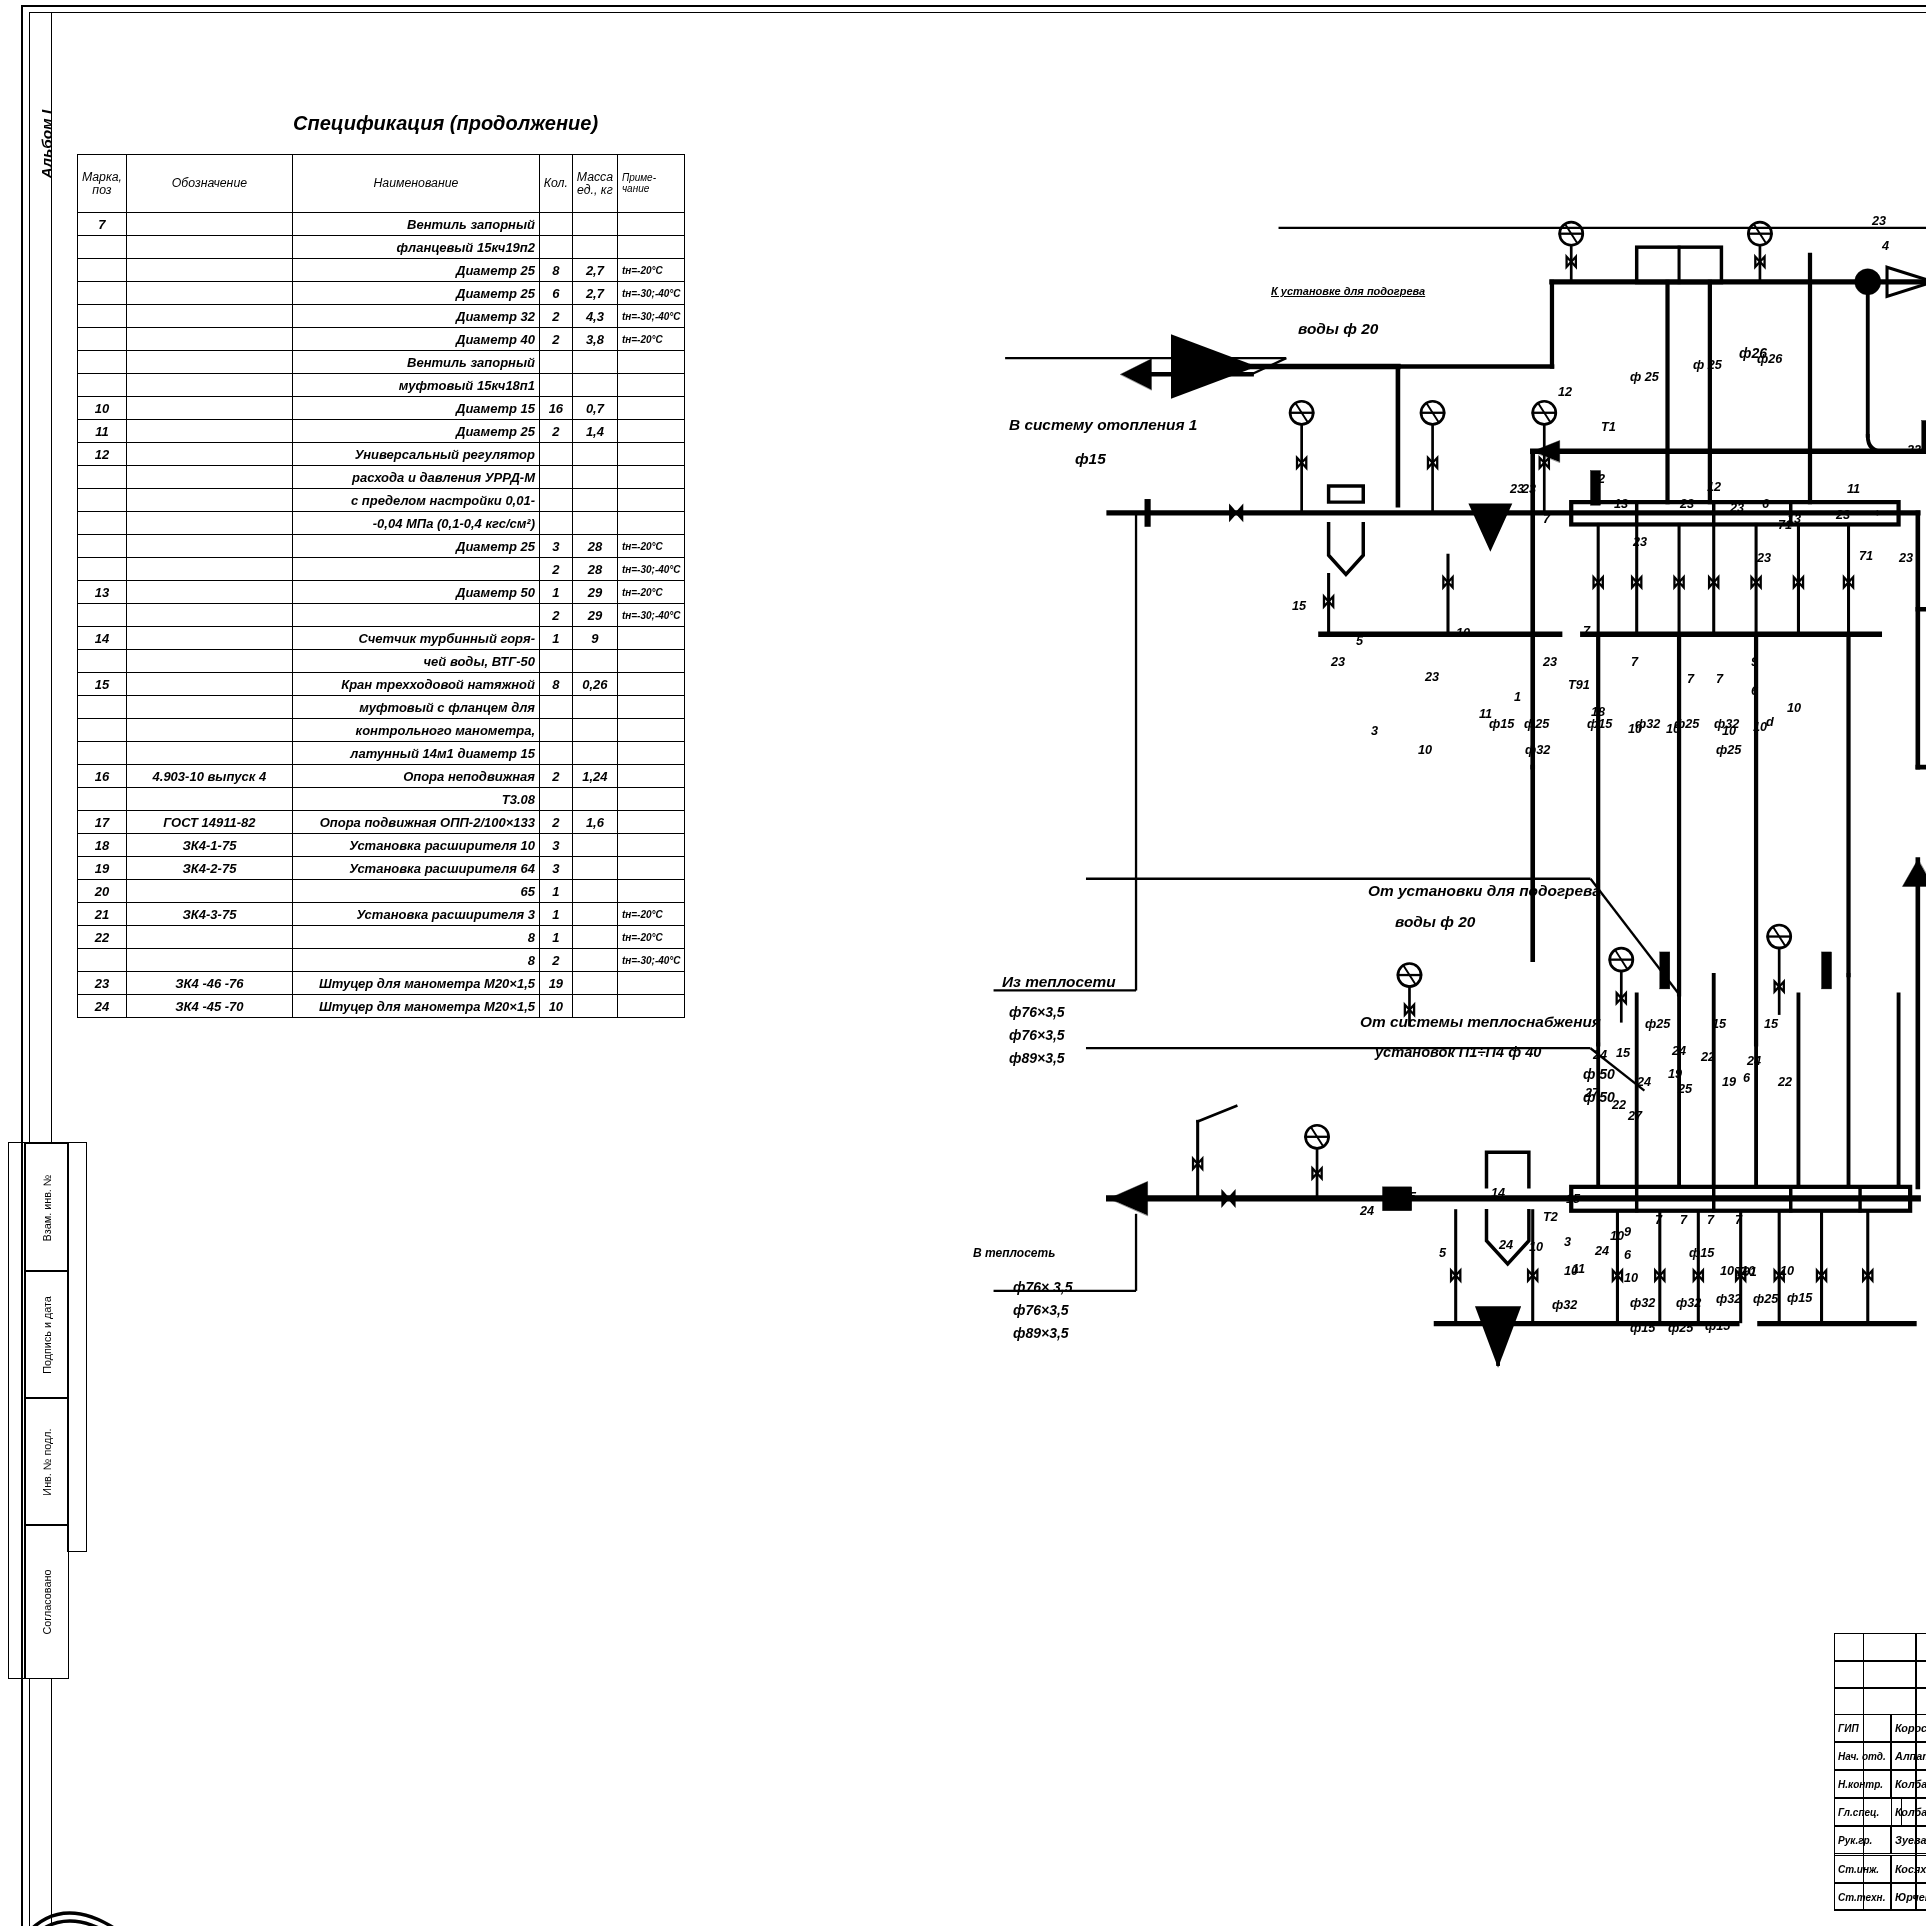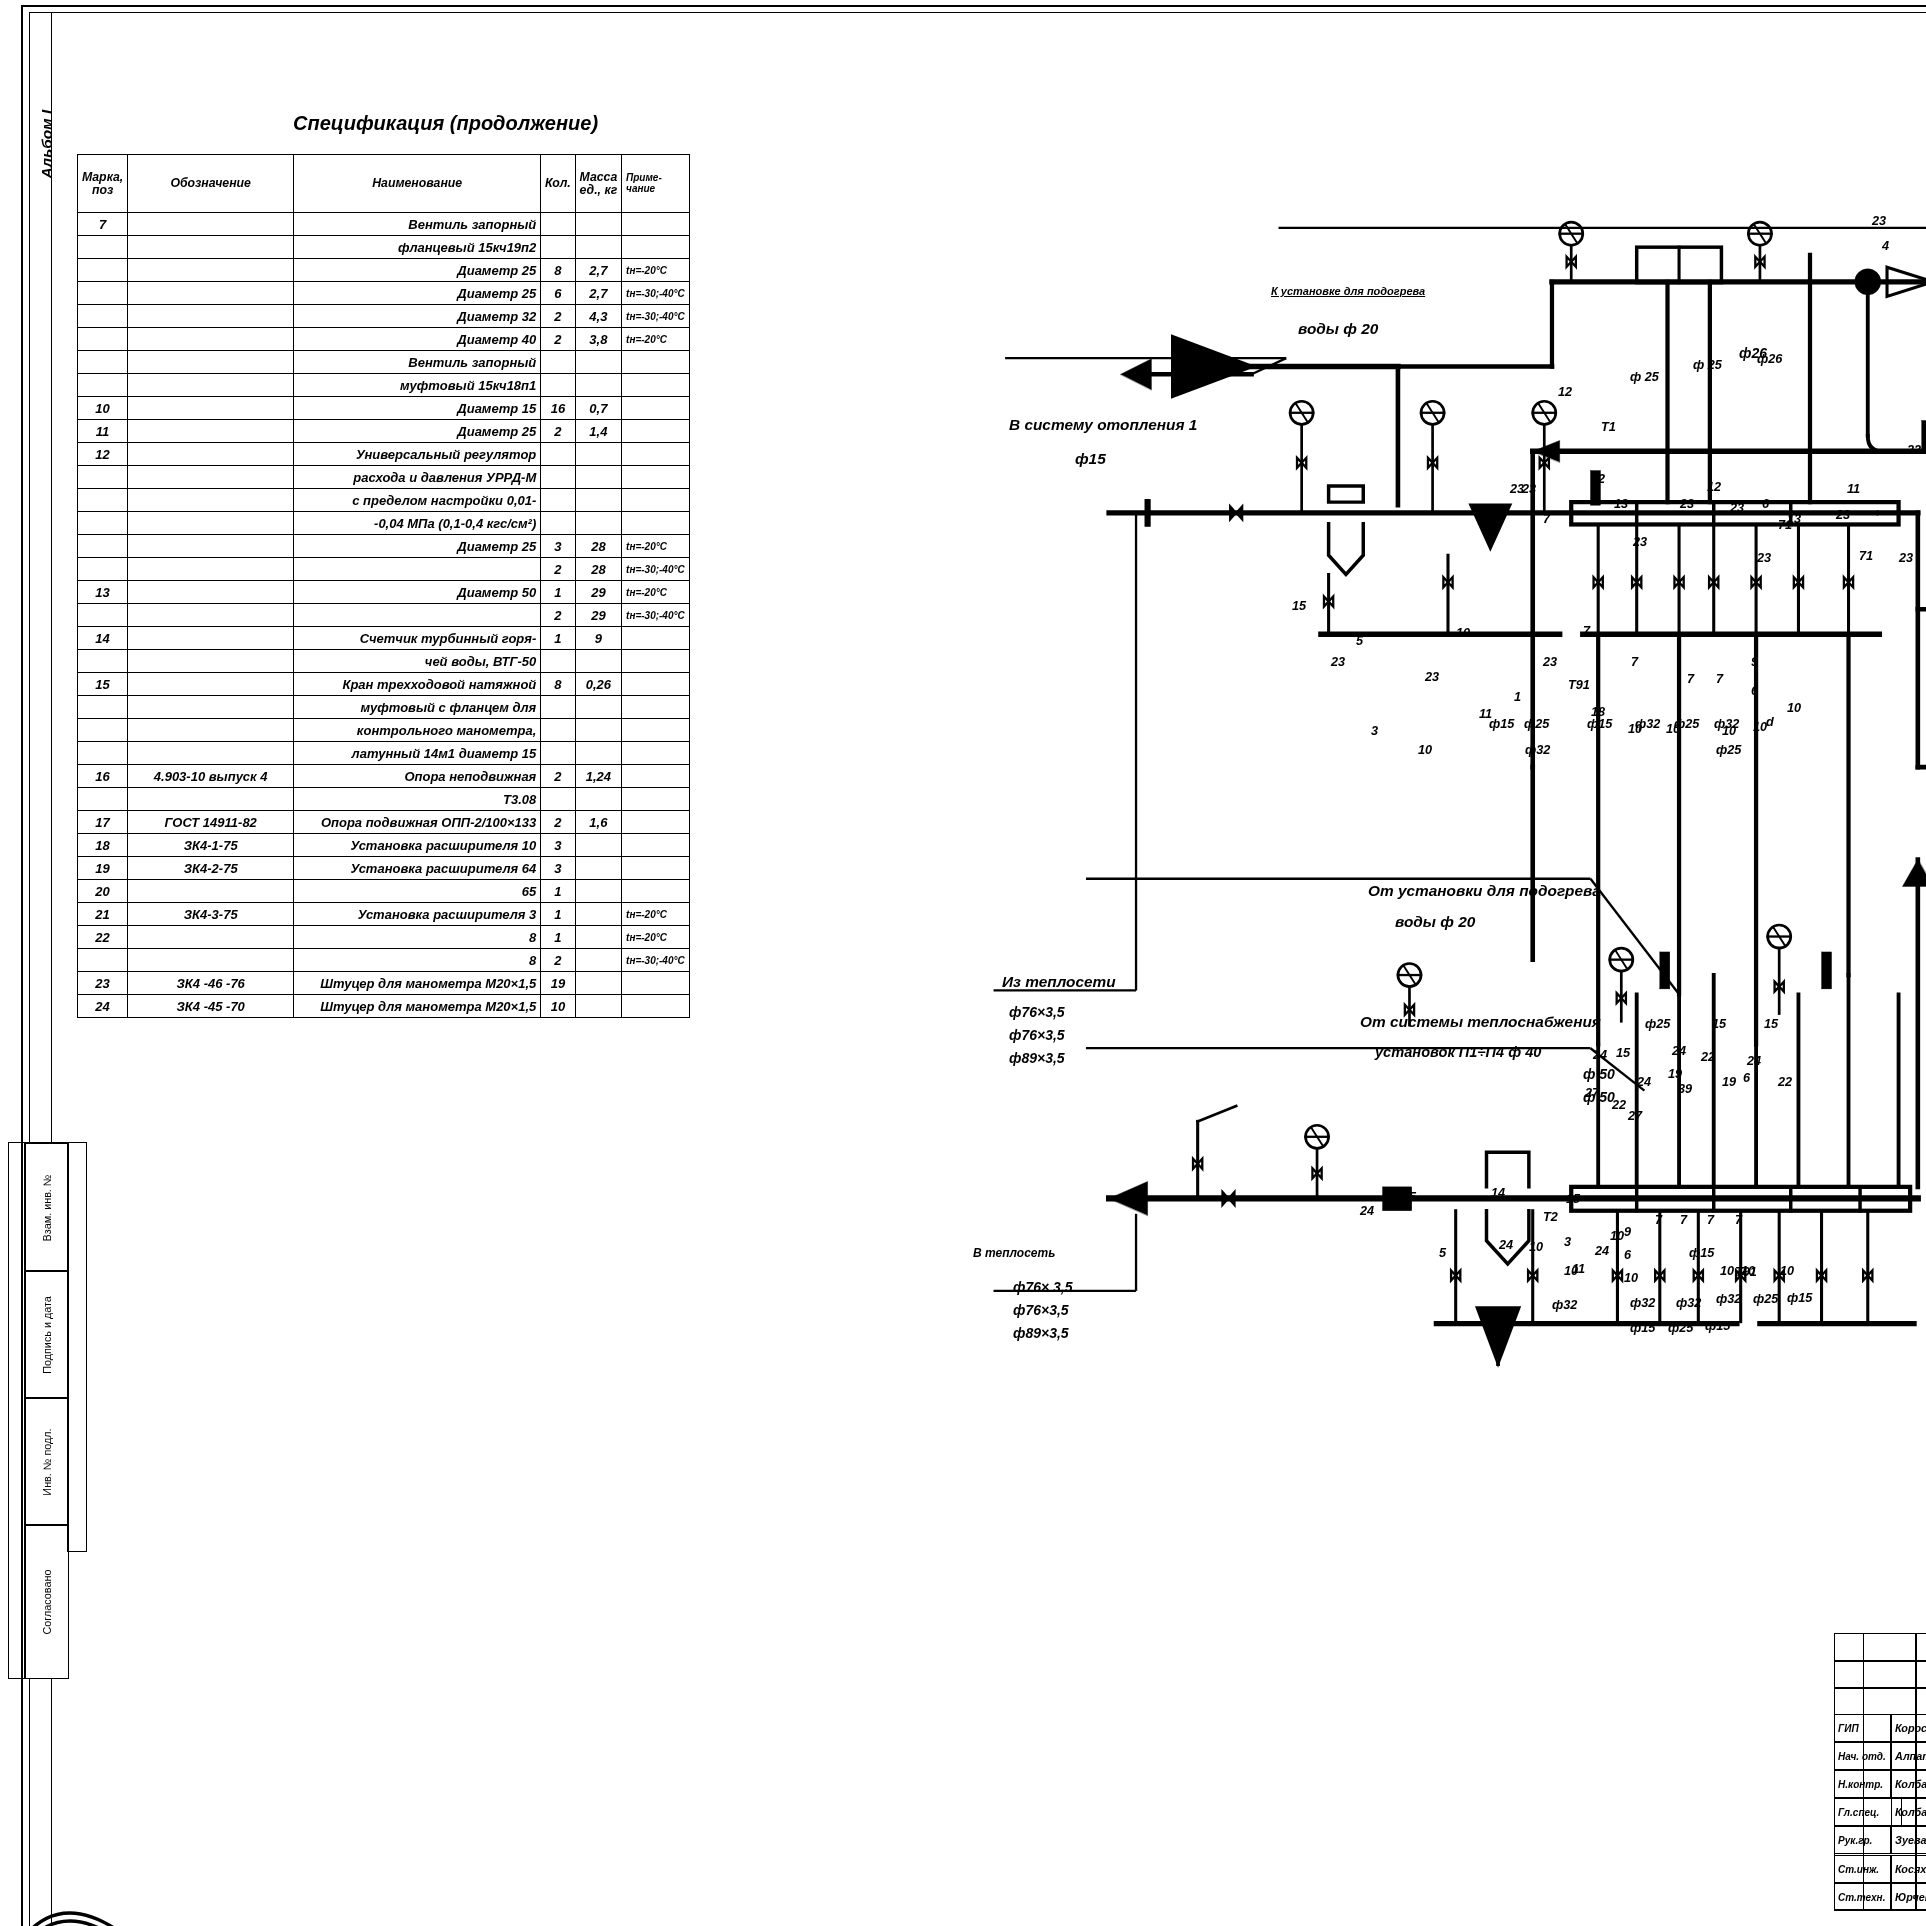--- a/index.html
+++ b/index.html
@@ -32,21 +32,21 @@
   #spec-table td,#spec-table th{border:1.2px solid #000;padding:0 3.9px;
       font-size:13px;height:23px;box-sizing:border-box;vertical-align:middle;}
   #spec-table .c-mark{width:46px;text-align:center;}
   #spec-table .c-desig{width:166px;text-align:center;}
   #spec-table .c-name{width:247px;text-align:right;}
   #spec-table .c-qty{width:32px;text-align:center;}
   #spec-table .c-mass{width:40px;text-align:center;}
   #spec-table .c-note{width:54px;text-align:left;font-size:10px;}
   #spec-table thead td{height:58px;text-align:center;font-size:12.3px;line-height:1.05;}
   #spec-table tbody td{font-style:italic;font-weight:bold;}
-  #spec-table thead td{font-style:italic;font-weight:bold;}
+  #spec-table thead td{font-style:italic;font-weight:normal;}
   .nm-left{text-align:right;}
 
   
   #schem{left:982px;top:166px;width:1656px;height:1310px;}
   #schem svg{display:block;}
 
   .slabel{font-style:italic;font-weight:bold;}
 
   
   .tb{position:absolute;border:1.5px solid #000;box-sizing:border-box;}
@@ -754,21 +754,21 @@
     <div class="abs slabel" style="left: 1701px; top: 1050px; font-size: 12.7px;">22</div>
     <div class="abs slabel" style="left: 1747px; top: 1054px; font-size: 12.7px;">24</div>
     <div class="abs slabel" style="left: 1712px; top: 1017px; font-size: 12.7px;">15</div>
     <div class="abs slabel" style="left: 1764px; top: 1017px; font-size: 12.7px;">15</div>
     <div class="abs slabel" style="left: 1637px; top: 1075px; font-size: 12.7px;">24</div>
     <div class="abs slabel" style="left: 1668px; top: 1067px; font-size: 12.7px;">19</div>
     <div class="abs slabel" style="left: 1722px; top: 1075px; font-size: 12.7px;">19</div>
     <div class="abs slabel" style="left: 1743px; top: 1071px; font-size: 12.7px;">6</div>
     <div class="abs slabel" style="left: 1778px; top: 1075px; font-size: 12.7px;">22</div>
     <div class="abs slabel" style="left: 1585px; top: 1086px; font-size: 12.7px;">27</div>
-    <div class="abs slabel" style="left: 1678px; top: 1082px; font-size: 12.7px;">39</div>
+    <div class="abs slabel" style="left: 1678px; top: 1082px; font-size: 12.7px;">25</div>
     <div class="abs slabel" style="left: 1628px; top: 1109px; font-size: 12.7px;">27</div>
     <div class="abs slabel" style="left: 1612px; top: 1098px; font-size: 12.7px;">22</div>
     <div class="abs slabel" style="left: 1778px; top: 518px; font-size: 12.7px;">71</div>
     <div class="abs slabel" style="left: 1757px; top: 551px; font-size: 12.7px;">23</div>
     <div class="abs slabel" style="left: 1859px; top: 549px; font-size: 12.7px;">71</div>
   </div>
 
 <div class="tb" style="left:1834px;top:1633px;width:817px;height:277px;"></div>
 
 <div class="abs" style="left:1834px;top:1633px;width:216px;height:277px;border-right:1.5px solid #000;">

